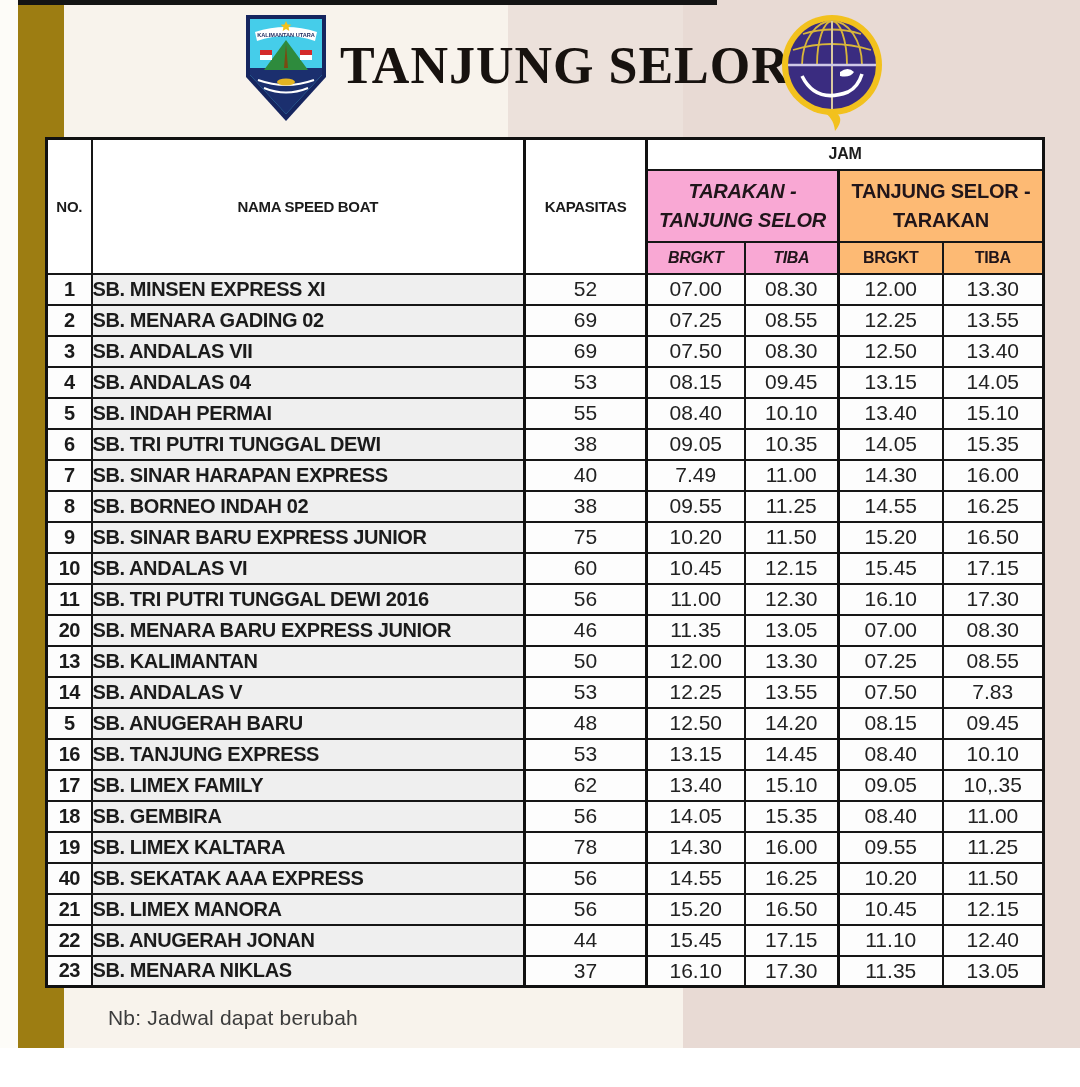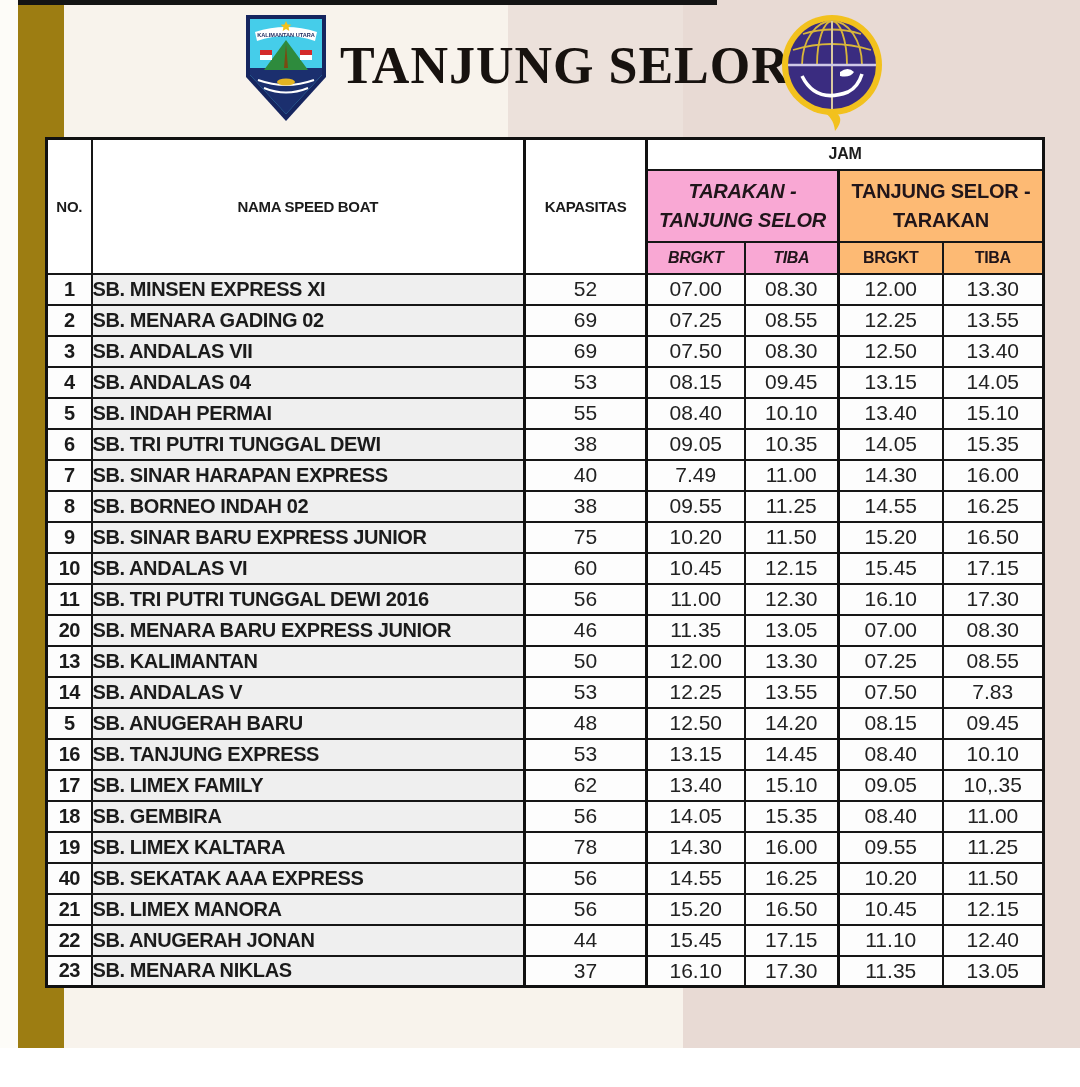--- a/index.html
+++ b/index.html
@@ -360,13 +360,14 @@
       <td class="c-num thickL">37</td>
       <td class="c-num thickL">16.10</td>
       <td class="c-num">17.30</td>
       <td class="c-num thickL">11.35</td>
       <td class="c-num">13.05</td>
     </tr>
   </tbody>
     </table>
   </div>
 
+  <div class="footer-note">Nb: Jadwal dapat berubah</div>
 </div>
 
 </body></html>

